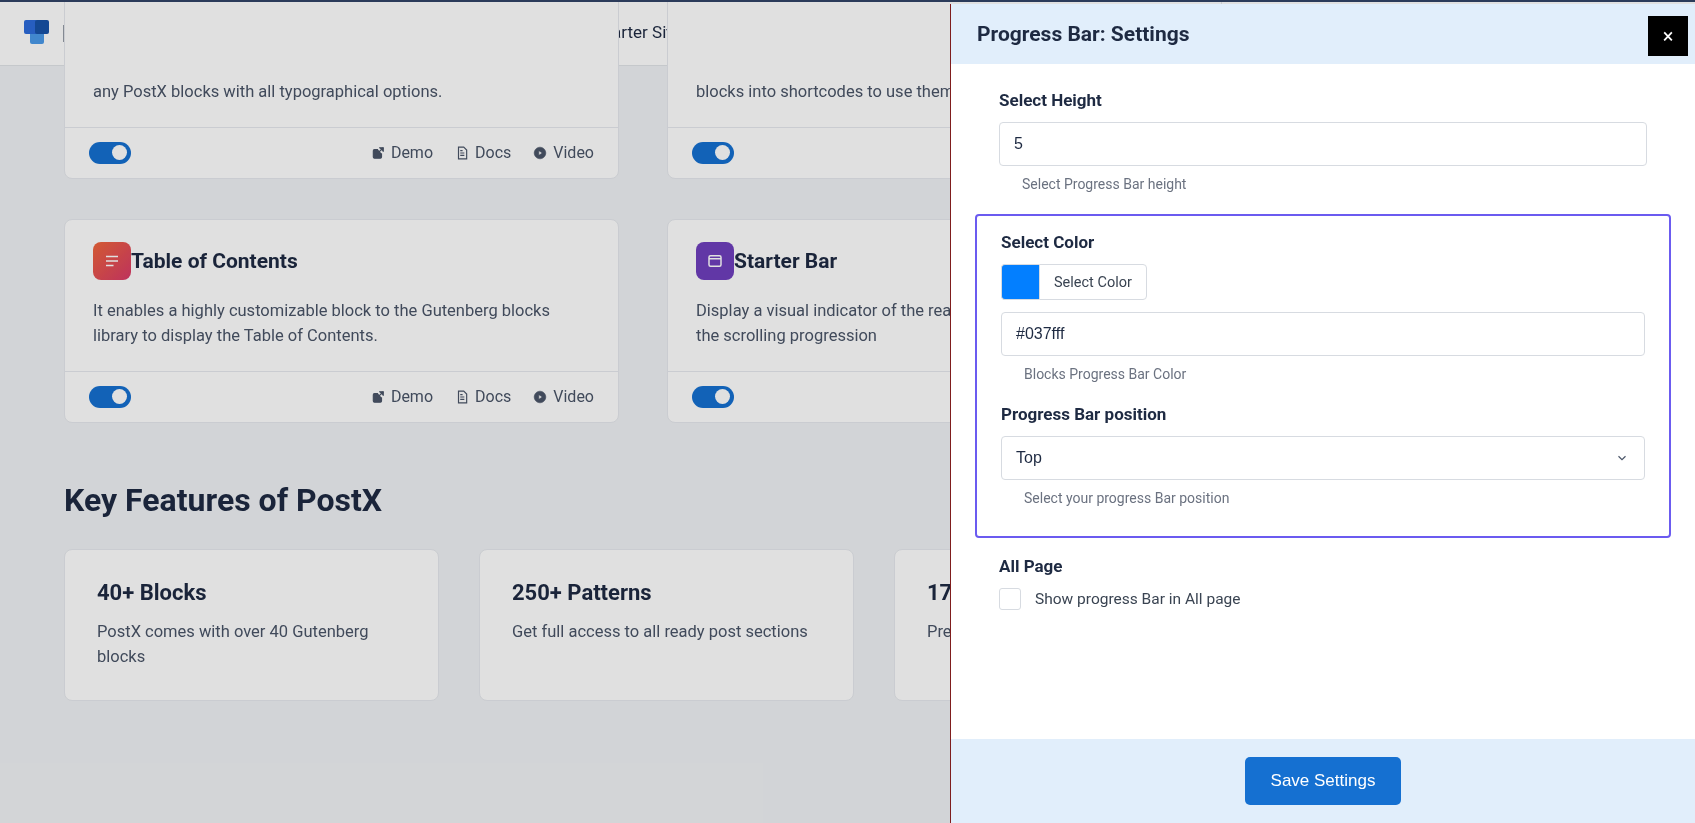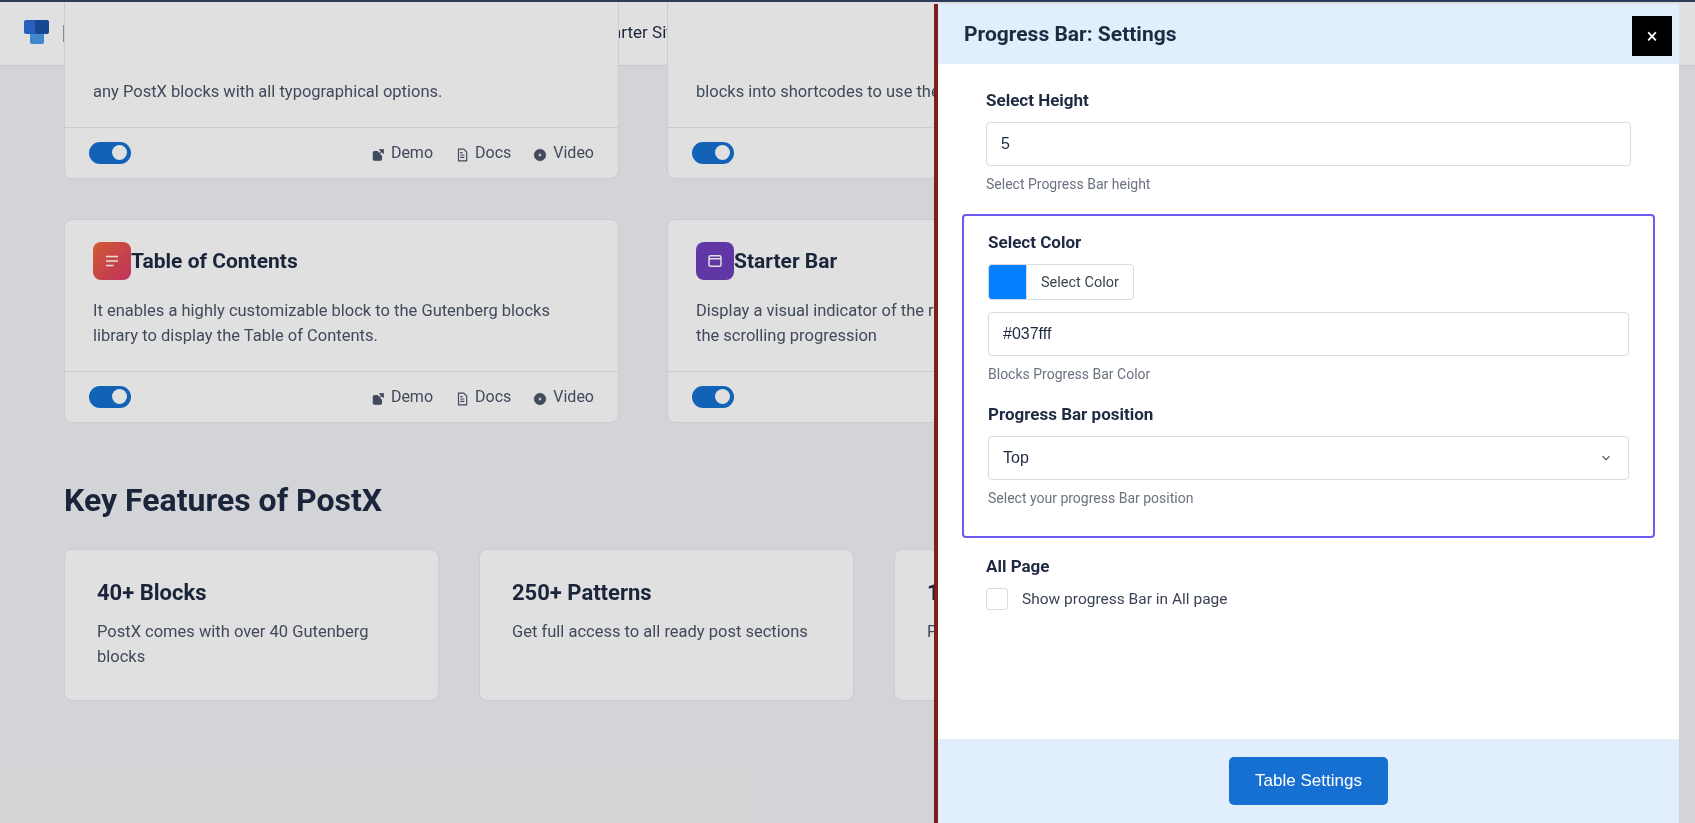--- a/index.html
+++ b/index.html
@@ -121,21 +121,21 @@
   .toggle::after {
     content: "";
     position: absolute;
     width: 15px; height: 15px;
     background: #fff;
     border-radius: 50%;
     top: 3.5px; right: 4px;
   }
   .spacer { flex: 1; }
   .foot-link {
-    display: flex; align-items: flex-end; gap: 6px;
+    display: flex; align-items: center; gap: 6px;
     color: #4a5568; font-size: 16px; text-decoration: none;
   }
   .foot-link svg { width: 14px; height: 14px; stroke: #4a5568; fill: #4a5568; }
 
   .section-title {
     font-size: 32px; font-weight: 700; color: #1e2a42;
     margin: 58px 0 30px;
   }
   .features-row { display: flex; gap: 40px; }
   .feature-card {
@@ -152,27 +152,27 @@
 
   
   .overlay-dim {
     position: absolute; inset: 0;
     background: rgba(0,0,0,0.12);
   }
 
   
   .side-panel {
     position: absolute;
-    top: 2px; right: 16px;
+    top: 2px; right: 0;
     width: 745px;
     height: calc(100% - 2px);
     background: #fff;
     display: flex;
     flex-direction: column;
-    border-left: 4px solid #7f1d1d;
+    border-left: 1px solid #7f1d1d;
   }
   .panel-header {
     background: #e1eefb;
     padding: 18px 26px;
     display: flex;
     align-items: center;
     position: relative;
   }
   .panel-header h2 {
     font-size: 21px; color: #1e2a42; font-weight: 700;
@@ -200,21 +200,21 @@
     width: 100%;
     height: 44px;
     border: 1px solid #d7dbe1;
     border-radius: 4px;
     padding: 0 14px;
     font-size: 16px;
     color: #1e2a42;
     background: #fff;
   }
   .helper {
-    font-size: 14px; color: #6b7280; margin-top: 10px;
+    font-size: 14px; color: #6b7280; margin-top: 10px; margin-left: 23px;
   }
   .highlight-box {
     border: 2px solid #6b5bf0;
     border-radius: 4px;
     padding: 16px 24px 24px;
     margin: 0 -24px 18px;
   }
   .color-row {
     display: flex; margin-bottom: 12px;
   }
@@ -489,15 +489,15 @@
     <div class="field">
       <div class="field-label">All Page</div>
       <div class="checkbox-row">
         <div class="checkbox"></div>
         <span class="checkbox-label">Show progress Bar in All page</span>
       </div>
     </div>
 
   </div>
   <div class="panel-footer">
-    <button class="save-btn">Table Settings</button>
+    <button class="save-btn">Save Settings</button>
   </div>
 </div>
 
 </body></html>

